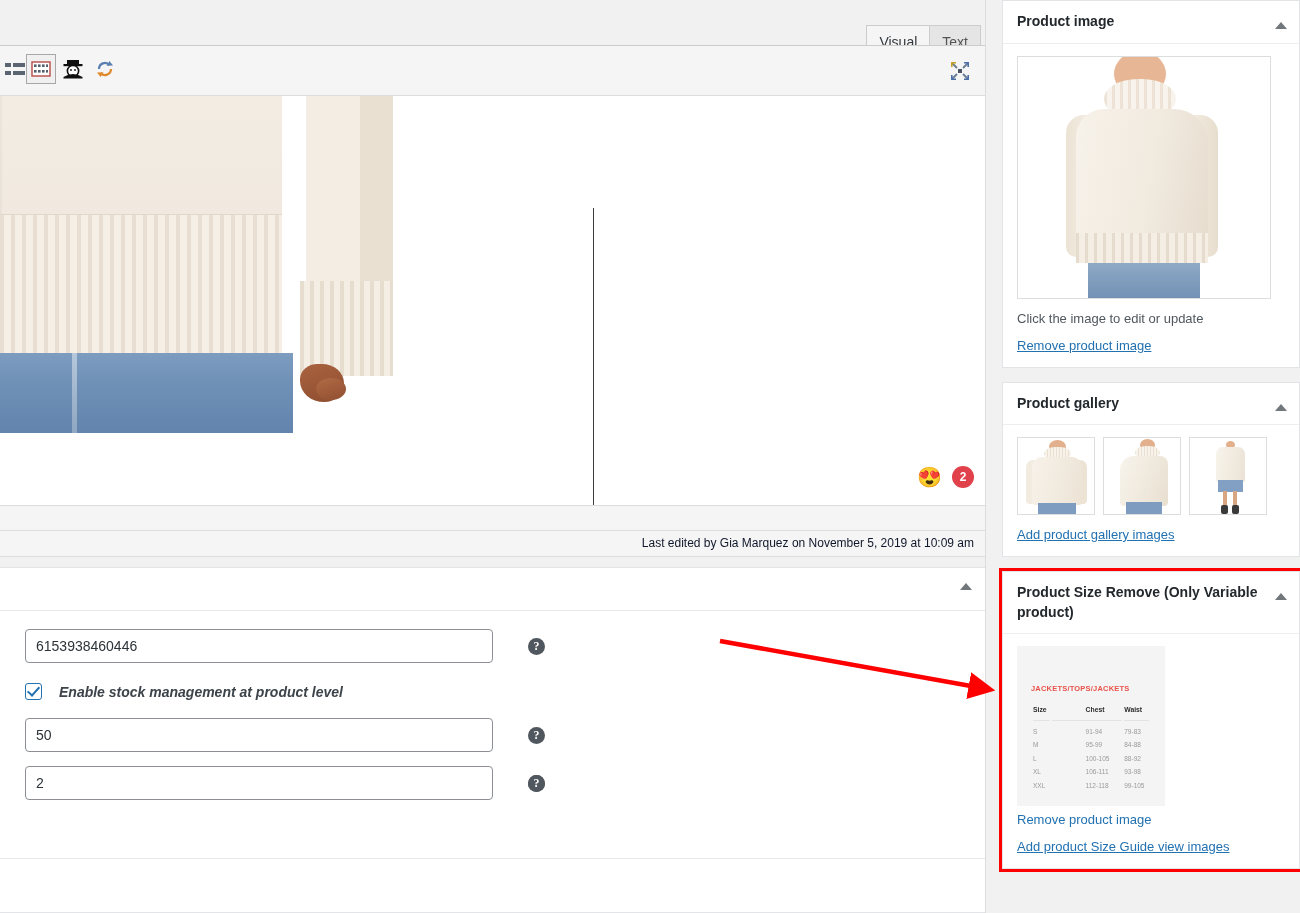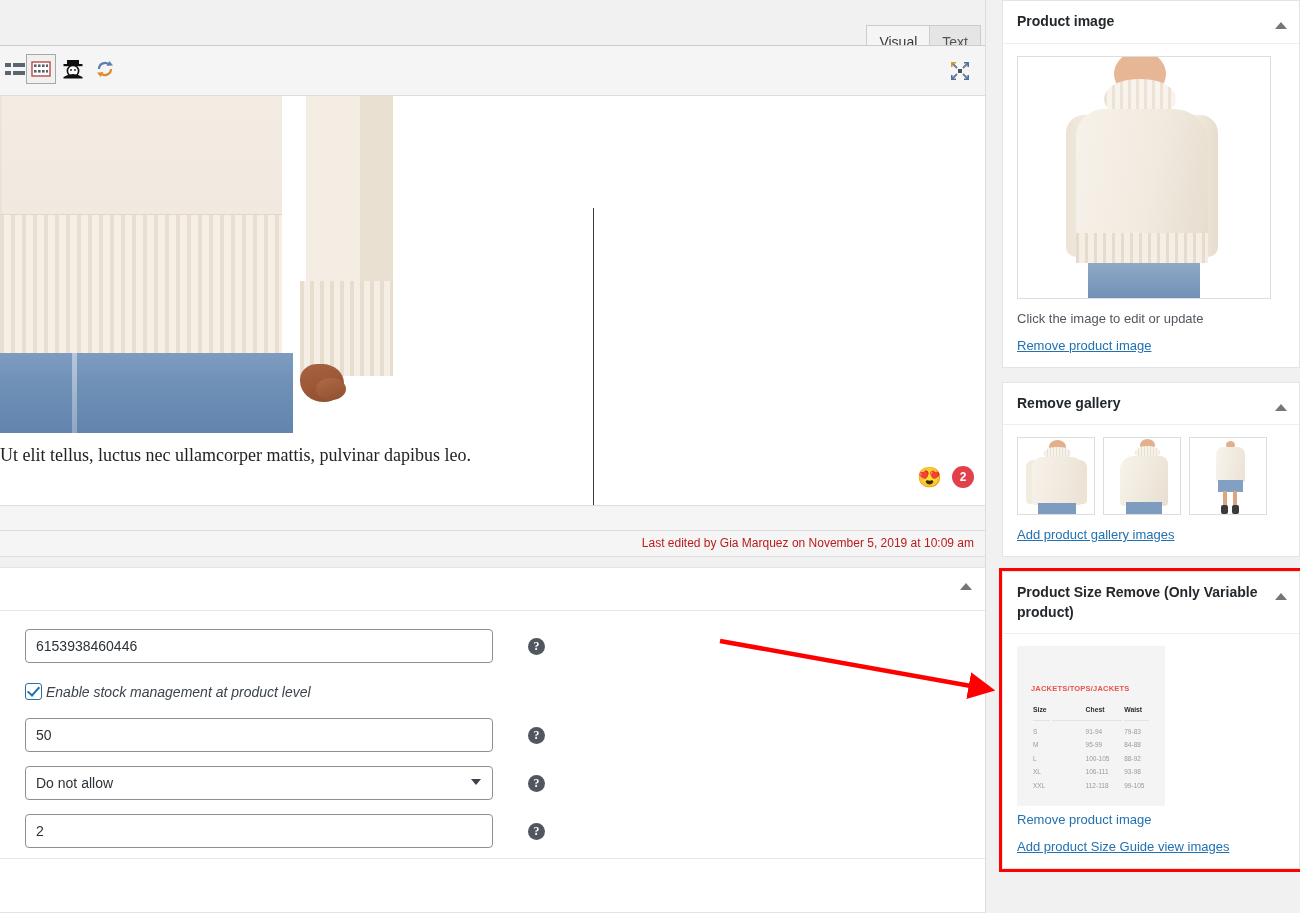--- a/index.html
+++ b/index.html
@@ -133,21 +133,21 @@
   }
 
   .editor-statusbar {
     position:absolute; left:0; top:505px; width:986px; height:26px;
     background:#f5f5f5; border-top:1px solid #ddd; border-bottom:1px solid #ddd;
   }
   .last-edited {
     position:absolute; left:0; top:531px; width:986px; height:26px;
     background:#f5f5f5; border-bottom:1px solid #ddd;
     text-align:right; padding:5px 12px 0 0;
-    font-size:12px; color:#b91c1c;
+    font-size:12px; color:#0f172a;
   }
   .gray-gap {
     position:absolute; left:0; top:557px; width:986px; height:10px; background:#f1f1f1;
   }
 
   
   .inv-panel {
     position:absolute; left:0; top:567px; width:986px; height:346px;
     background:#fff; border:1px solid #e2e4e7; border-left:none;
   }
@@ -174,21 +174,21 @@
     position:absolute; right:12px; top:13px; pointer-events:none;
     width:0;height:0;border-left:5px solid transparent;border-right:5px solid transparent;
     border-top:6px solid #3c434a;
   }
   .help-icon {
     position:absolute; left:503px; width:17px; height:17px; border-radius:50%;
     background:#50575e; color:#fff; font-size:12px; font-weight:bold;
     display:flex; align-items:center; justify-content:center;
     cursor:pointer; font-family:"Liberation Serif", serif;
   }
-  .chk-row { display:flex; align-items:center; gap:4px; }
+  .chk-row { display:flex; align-items:center; gap:17px;font-weight:bold; }
   .chkbox {
     width:17px; height:17px; border:1px solid #8c8f94; border-radius:3px;
     background:#fff; flex:none; position:relative;
   }
   .chkbox.checked { border-color:#2271b1; }
   .chkbox.checked:after {
     content:""; position:absolute; left:4px; top:0px;
     width:5px; height:10px; border:solid #2271b1; border-width:0 2.5px 2.5px 0;
     transform:rotate(42deg);
   }
@@ -377,21 +377,20 @@
       <div class="sw-rib"></div>
       <div class="sw-gap"></div>
       <div class="sw-sleeve"></div>
       <div class="sw-sleeve-rib"></div>
       <div class="sw-jeans"></div>
       <div class="sw-jeans-seam"></div>
       <div class="sw-hand"></div>
       <div class="sw-hand2"></div>
     </div>
     <div class="text-caret"></div>
-    <div class="editor-para">Ut elit tellus, luctus nec ullamcorper mattis, pulvinar dapibus leo.</div>
     <div class="reaction-row">
       <span class="emoji">😍</span>
       <span class="count-badge">2</span>
     </div>
   </div>
 
   <div class="editor-statusbar"></div>
   <div class="last-edited">Last edited by Gia Marquez on November 5, 2019 at 10:09 am</div>
   <div class="gray-gap"></div>
 
@@ -411,24 +410,20 @@
       <div class="chkbox checked"></div>
       <div class="chk-label">Enable stock management at product level</div>
     </div>
 
     <div class="field-row" style="margin-top:18px;">
       <input class="txt-input" value="50" style="">
       <div class="help-icon" style="top:9px;">?</div>
     </div>
 
     <div class="field-row" style="margin-top:14px;">
-      <div class="sel-wrap">
-        <input class="txt-input" readonly="" value="Do not allow" style="">
-        <div class="sel-caret"></div>
-      </div>
       <div class="help-icon" style="top:9px;">?</div>
     </div>
 
     <div class="field-row" style="margin-top:14px;">
       <input class="txt-input" value="2" style="">
       <div class="help-icon" style="top:9px;">?</div>
     </div>
 
     <div class="inv-divider" style="top:290px;"></div>
 
@@ -458,21 +453,21 @@
           <div class="m-jean f-jean"></div>
         </div>
       </div>
       <div class="cap-italic">Click the image to edit or update</div>
       <div class="link-blue">Remove product image</div>
     </div>
   </div>
 
   <div class="metabox">
     <div class="mb-head">
-      <span>Remove gallery</span>
+      <span>Product gallery</span>
       <span class="mb-toggle">
         <span class="caret-up" style="display:inline-block"></span>
       </span>
     </div>
     <div class="mb-body">
       <div class="gallery-row">
         <div class="gal-thumb">
           <div class="model">
             <div class="g1-head m-head"></div>
               <div class="g1-neck m-neck"></div>

